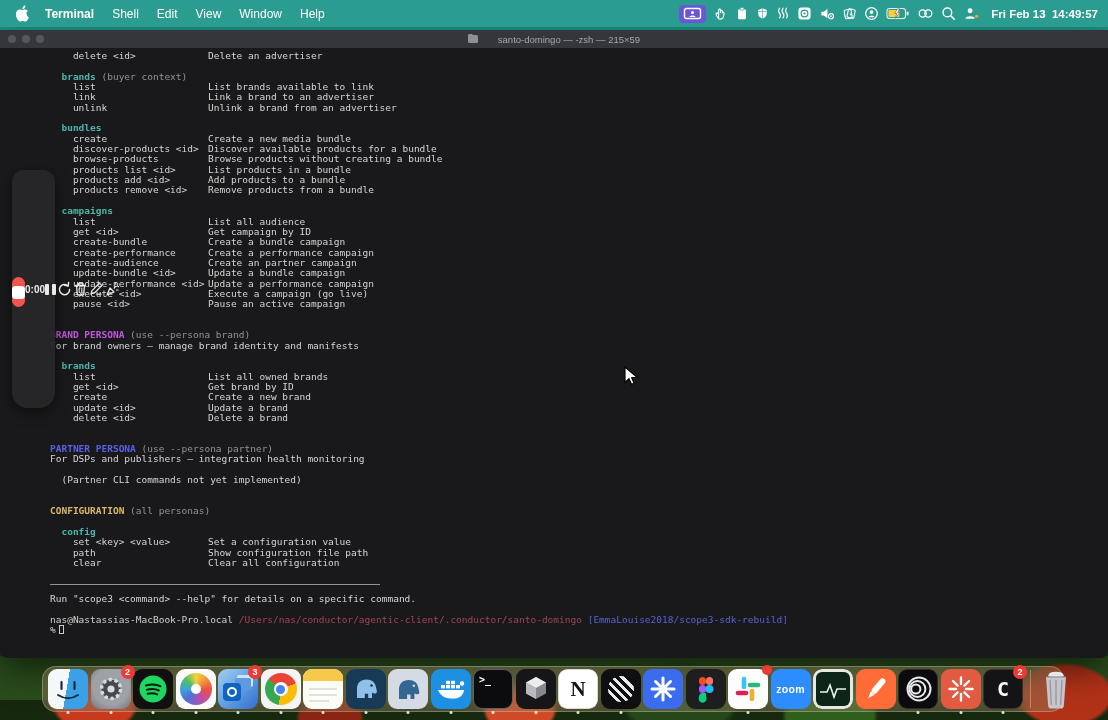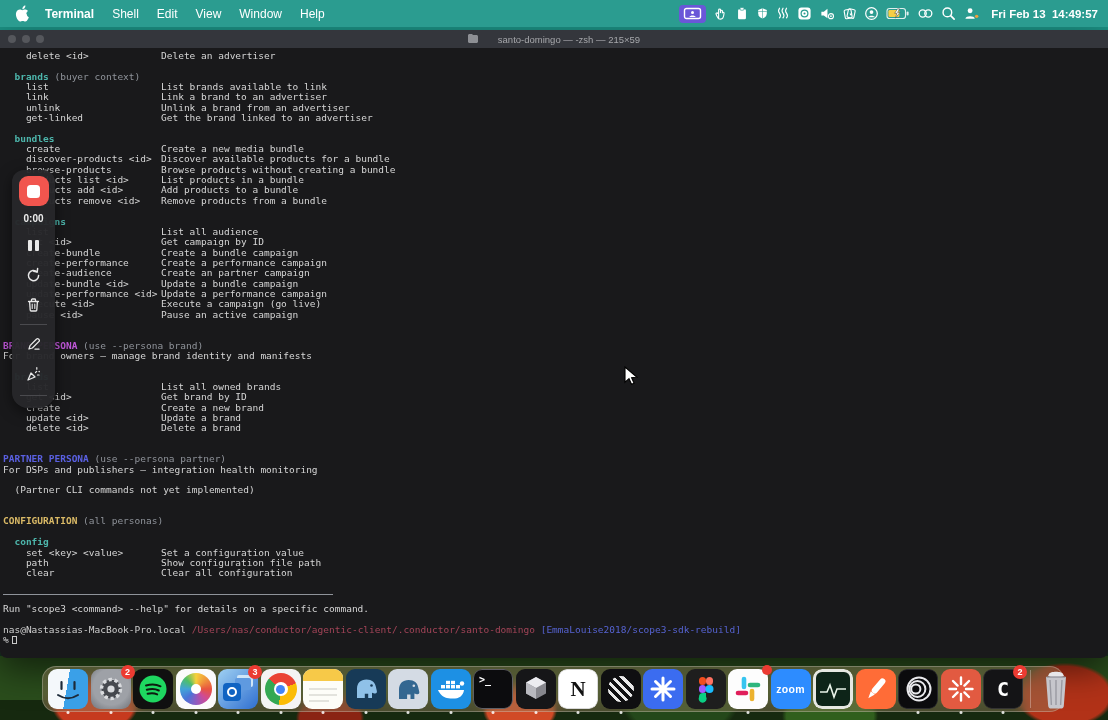--- a/index.html
+++ b/index.html
@@ -35,33 +35,33 @@
   .window { position:absolute; left:0; top:30px; width:1108px; height:628px;
     border-radius:0 0 7px 7px; overflow:hidden; box-shadow:0 12px 34px rgba(0,0,0,.55); z-index:10; }
   .titlebar { height:18px; background:#34363c; display:flex; align-items:center; position:relative; }
   .lights { display:flex; gap:6px; padding-left:8px; }
   .light { width:8px; height:8px; border-radius:50%; background:#55575c; }
   .titletext { position:absolute; left:0; right:0; text-align:center; font-size:9.5px;
     color:#a6a7ab; display:flex; justify-content:center; align-items:flex-start; gap:20px; }
   .term { position:absolute; top:18px; left:0; right:0; bottom:0; background:#19191b;
     font-family:"DejaVu Sans Mono", monospace; font-size:9.5px; color:#d6d6d6;
     padding:3px 0 0 3px; }
-  .tline { position:relative; height:10.35px; line-height:10.35px; white-space:pre; }
+  .tline { position:relative; height:10.35px; line-height:10.35px; white-space:pre;margin-left:47px; }
   .tline .desc { position:absolute; left:158px; top:0; }
   .t-teal { color:#4db6ac; }
   .t-dim  { color:#8f939a; }
   .t-hr { border-top:1px solid #8f939a; width:330px; margin-top:5px; }
   .t-user { color:#cfcfcf; } .t-path { color:#a34458; } .t-branch { color:#5663d2; }
   .cursor-block { display:inline-block; width:5px; height:8.5px; border:1px solid #c9c9c9;
     vertical-align:-1px; margin-left:3px; }
 
   
   .recorder { position:absolute; left:12px; top:170px; width:43px; height:238px;
     background:rgba(39,39,42,.97); border-radius:12px 12px 16px 16px; z-index:30;
-    display:flex; flex-direction:column; align-items:center; box-shadow:0 4px 14px rgba(0,0,0,.5); }
+    display:flex; flex-direction:row; align-items:center; box-shadow:0 4px 14px rgba(0,0,0,.5); }
   .rec-stop { width:30px; height:30px; margin-top:6px; background:#f1554e; border-radius:9px;
     display:flex; align-items:center; justify-content:center; }
   .rec-stop-inner { width:13px; height:13px; background:#fff; border-radius:3.5px; }
   .rec-time { color:#ececec; font-size:10px; font-weight:600; margin:7px 0 6px; }
   .rec-btn { height:30px; display:flex; align-items:center; justify-content:center; width:100%; }
   .rec-div { width:27px; border-top:1px solid #4a4a4e; margin:4px 0; }
   .pause-bars { display:flex; gap:3.5px; }
   .pause-bars i { display:block; width:3.5px; height:11px; background:#e9e9e9; border-radius:1px; }
 
   
@@ -214,21 +214,20 @@
         <span>santo-domingo — -zsh — 215×59</span>
       </div>
     </div>
     <div class="term">
         <div class="tline"><span style="padding-left: 22.88px;">delete &lt;id&gt;</span><span class="desc">Delete an advertiser</span></div>
         <div class="tline">&nbsp;</div>
         <div class="tline"><span class="t-teal" style="padding-left: 11.44px; font-weight: bold;">brands</span><span class="t-dim"> (buyer context)</span></div>
         <div class="tline"><span style="padding-left: 22.88px;">list</span><span class="desc">List brands available to link</span></div>
         <div class="tline"><span style="padding-left: 22.88px;">link</span><span class="desc">Link a brand to an advertiser</span></div>
         <div class="tline"><span style="padding-left: 22.88px;">unlink</span><span class="desc">Unlink a brand from an advertiser</span></div>
-        <div class="tline"><span style="padding-left: 22.88px;">get-linked</span><span class="desc">Get the brand linked to an advertiser</span></div>
         <div class="tline">&nbsp;</div>
         <div class="tline"><span class="t-teal" style="padding-left: 11.44px; font-weight: bold;">bundles</span></div>
         <div class="tline"><span style="padding-left: 22.88px;">create</span><span class="desc">Create a new media bundle</span></div>
         <div class="tline"><span style="padding-left: 22.88px;">discover-products &lt;id&gt;</span><span class="desc">Discover available products for a bundle</span></div>
         <div class="tline"><span style="padding-left: 22.88px;">browse-products</span><span class="desc">Browse products without creating a bundle</span></div>
         <div class="tline"><span style="padding-left: 22.88px;">products list &lt;id&gt;</span><span class="desc">List products in a bundle</span></div>
         <div class="tline"><span style="padding-left: 22.88px;">products add &lt;id&gt;</span><span class="desc">Add products to a bundle</span></div>
         <div class="tline"><span style="padding-left: 22.88px;">products remove &lt;id&gt;</span><span class="desc">Remove products from a bundle</span></div>
         <div class="tline">&nbsp;</div>
         <div class="tline"><span class="t-teal" style="padding-left: 11.44px; font-weight: bold;">campaigns</span></div>

